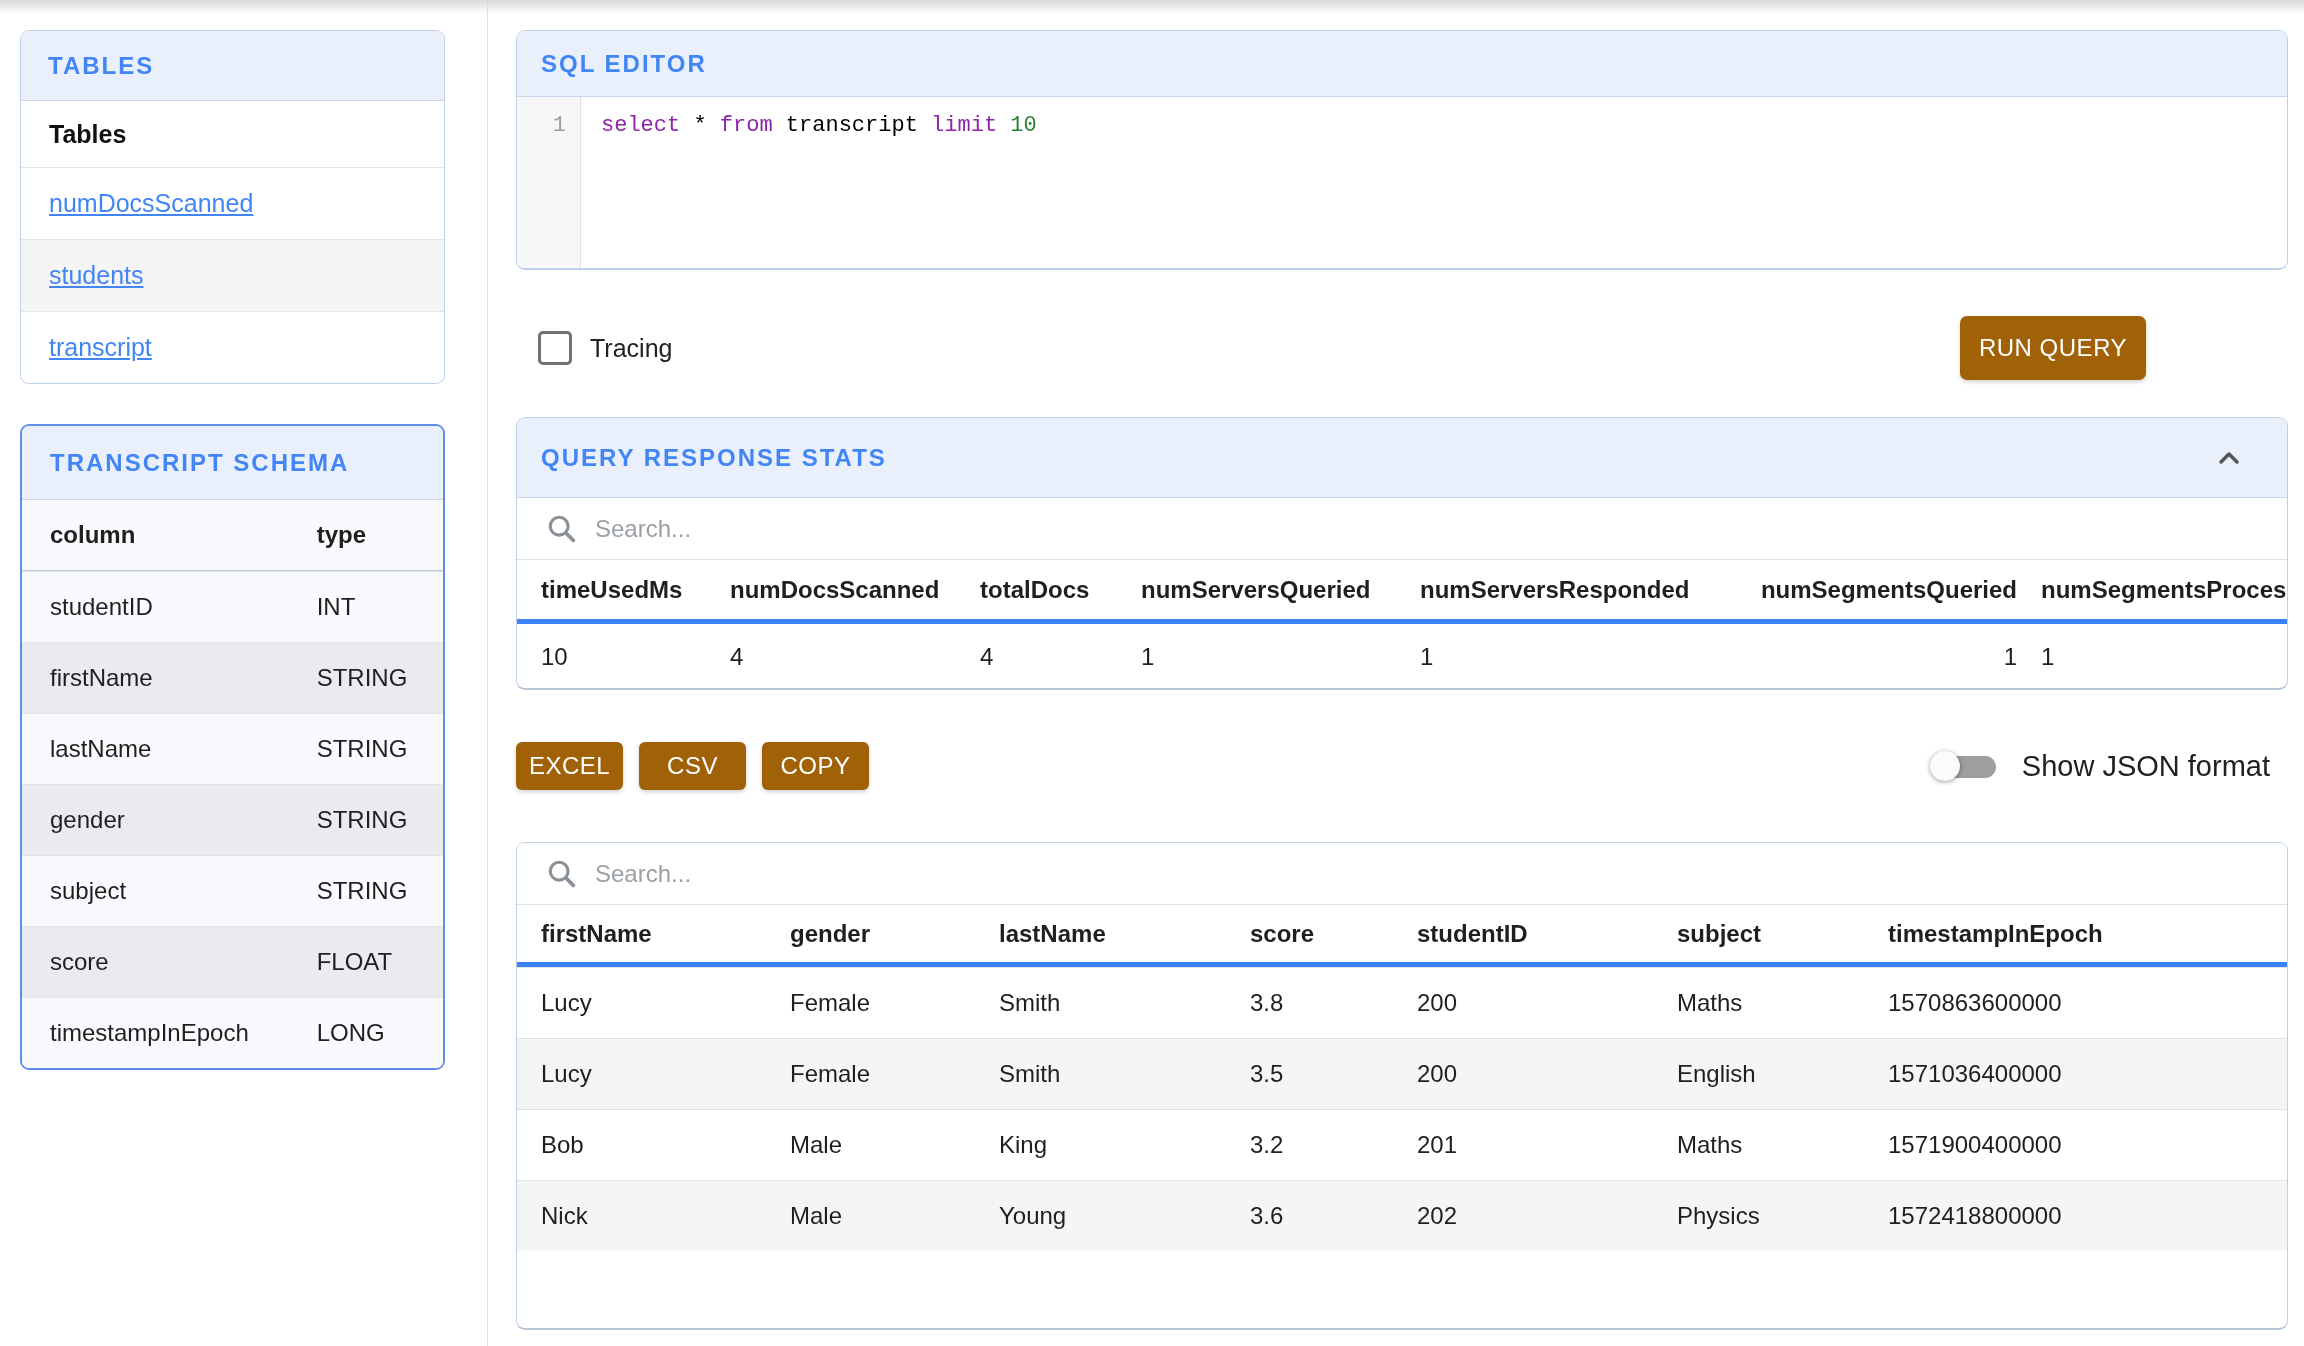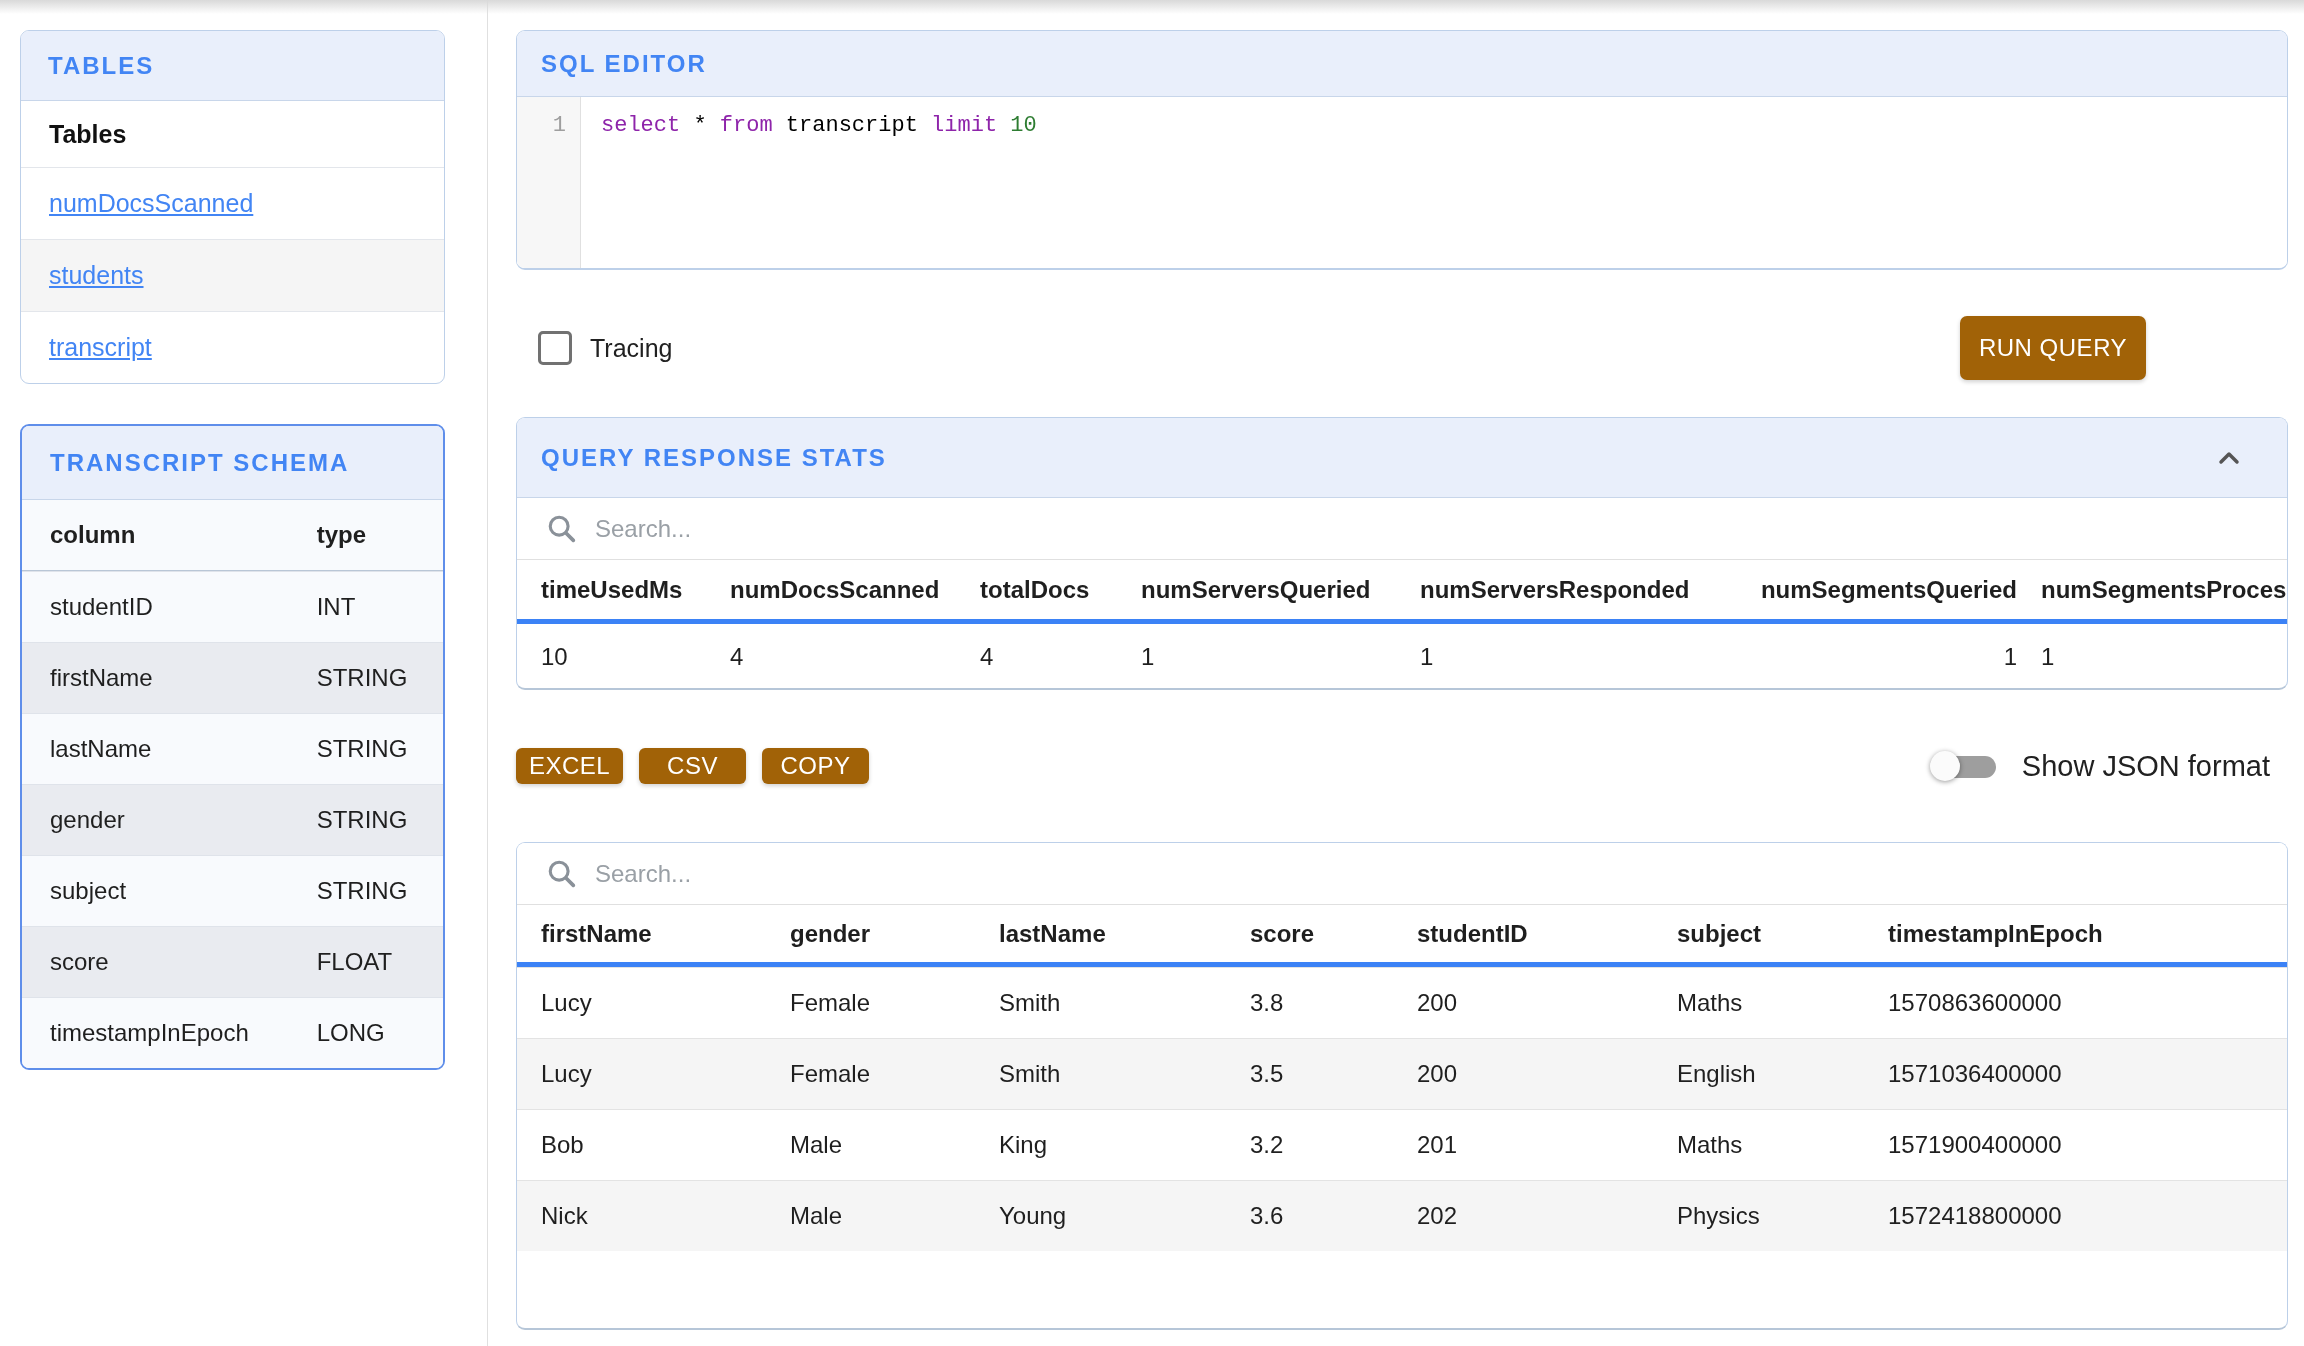--- a/index.html
+++ b/index.html
@@ -74,21 +74,21 @@
   .flex-table-row { display:flex; align-items:center; font-size:24px; }
   .thead { font-weight:700; border-bottom:5px solid #3b82f6; }
   .stats-panel .thead { height:64px; }
   .stats-panel .tdata { height:66px; }
   .cell { flex:none; padding-left:24px; white-space:nowrap; overflow:hidden; }
   .sw0{width:189px;} .sw1{width:250px;} .sw2{width:161px;} .sw3{width:279px;}
   .sw4{width:313px;} .sw5{width:308px;text-align:right;} .sw6{width:400px;}
 
   
   .export-row { position:relative; margin-top:52px; height:48px; display:flex; align-items:center; }
-  .exp-btn { width:107px; height:36px; margin-right:16px; border-radius:6px; }
+  .exp-btn { width:107px; height:48px; margin-right:16px; border-radius:6px; }
   .toggle-group { position:absolute; right:18px; top:0; height:48px; display:flex; align-items:center; }
   .switch { position:relative; width:64px; height:40px; cursor:pointer; }
   .switch-track { position:absolute; left:2px; top:10px; width:62px; height:22px;
     border-radius:12px; background:#9e9e9e; }
   .switch-knob { position:absolute; left:-2px; top:5px; width:30px; height:30px;
     border-radius:50%; background:#fbfbfb; box-shadow:0 1px 5px rgba(0,0,0,0.4); }
   .toggle-label { margin-left:26px; font-size:29px; color:#212121; }
 
   
   .result-panel { margin-top:52px; height:488px; border-bottom:2px solid #b6c6d8; }

